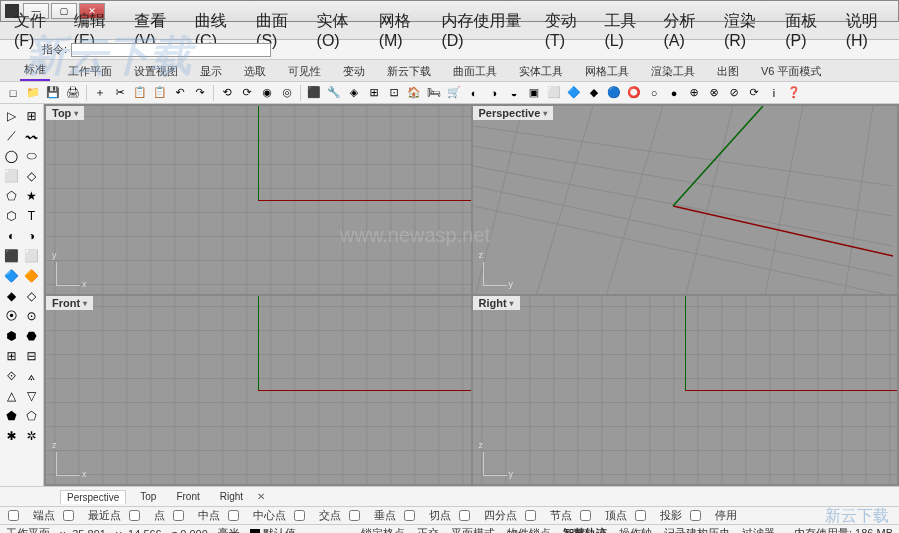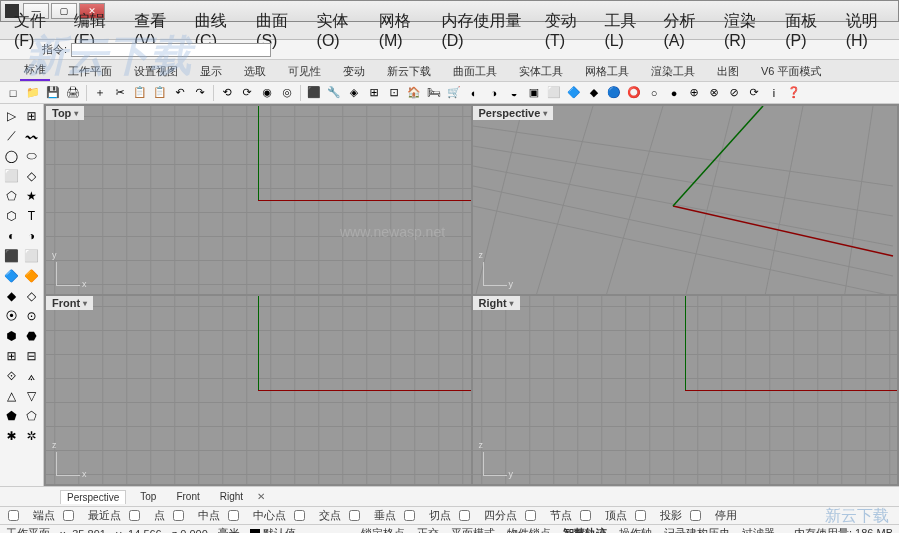--- a/index.html
+++ b/index.html
@@ -58,21 +58,21 @@
 .snapbar input { width: 11px; height: 11px; }
 
 .statusbar { height: 18px; background: #f4f4f4; border-top: 1px solid #ccc; display: flex; align-items: center; padding: 0 6px; gap: 10px; font-size: 10px; color: #333; }
 .statusbar .sb-item { white-space: nowrap; }
 .statusbar .sb-swatch { width: 10px; height: 10px; background: #000; display: inline-block; vertical-align: middle; }
 .statusbar .spacer { flex: 1; }
 .statusbar .sb-btn { padding: 0 3px; }
 .statusbar .sb-btn.active { font-weight: bold; }
 
 .watermark1 { position: absolute; top: 28px; left: 24px; font-size: 42px; color: rgba(150,180,220,0.35); font-weight: bold; pointer-events: none; font-style: italic; }
-.watermark2 { position: absolute; top: 224px; left: 340px; font-size: 14px; color: rgba(200,200,200,0.4); pointer-events: none; text-align: center; }
+.watermark2 { position: absolute; top: 224px; left: 340px; font-size: 20px; color: rgba(200,200,200,0.4); pointer-events: none; text-align: center; }
 .watermark3 { position: absolute; bottom: 6px; right: 10px; font-size: 16px; color: rgba(100,150,200,0.5); pointer-events: none; }
 </style>
 </head>
 <body>
 
 <div class="titlebar">
   <div class="app-icon"></div>
   <div class="win-btns">
     <div class="win-btn">—</div>
     <div class="win-btn">▢</div>

